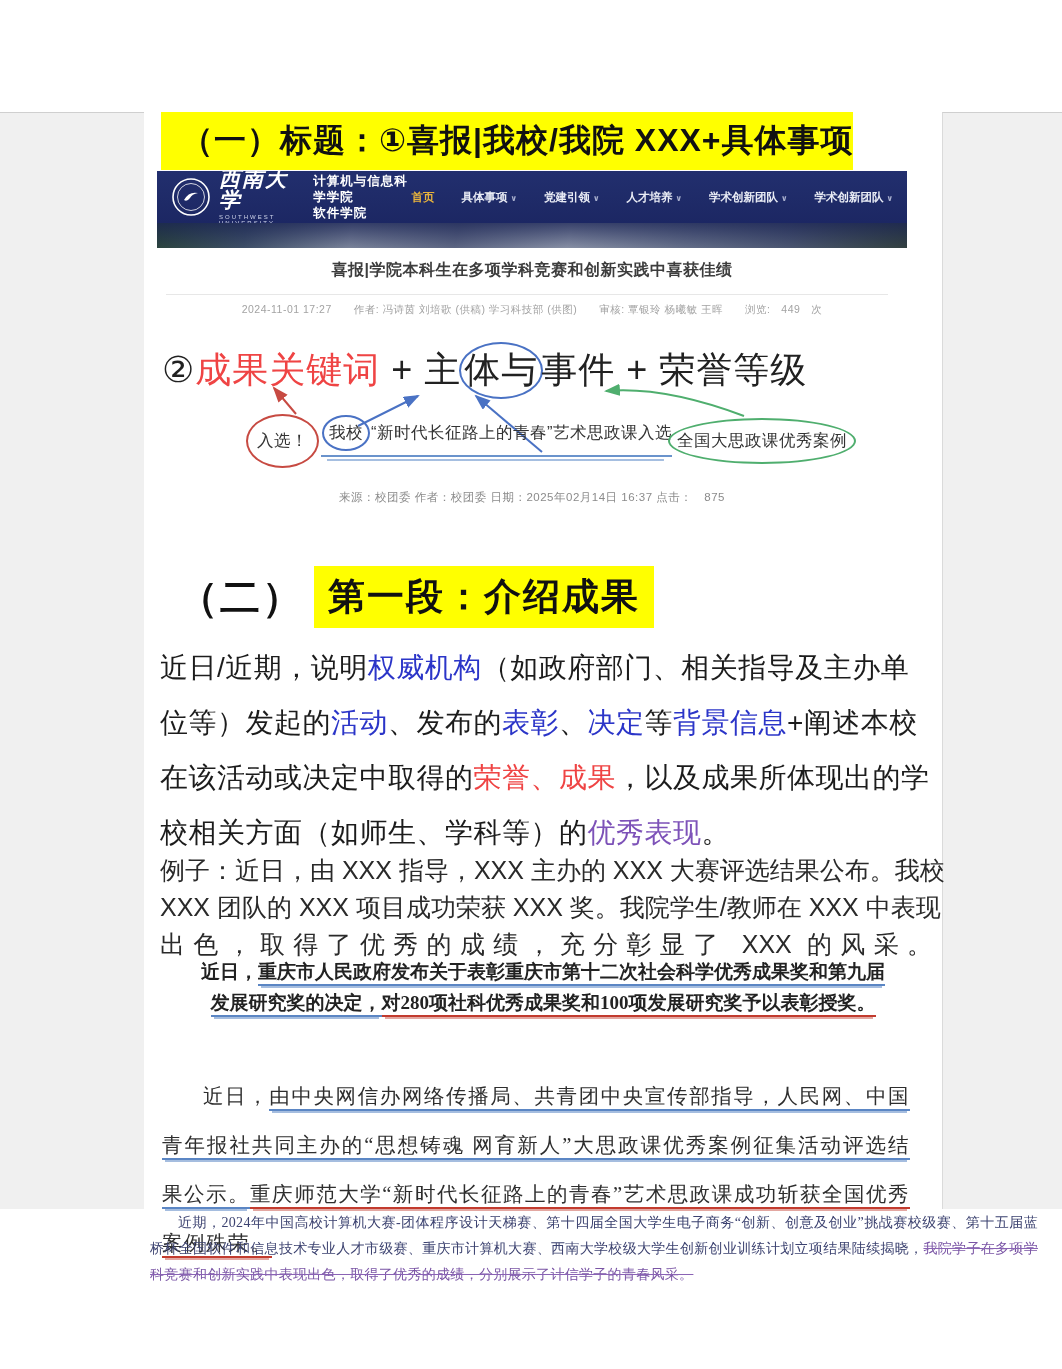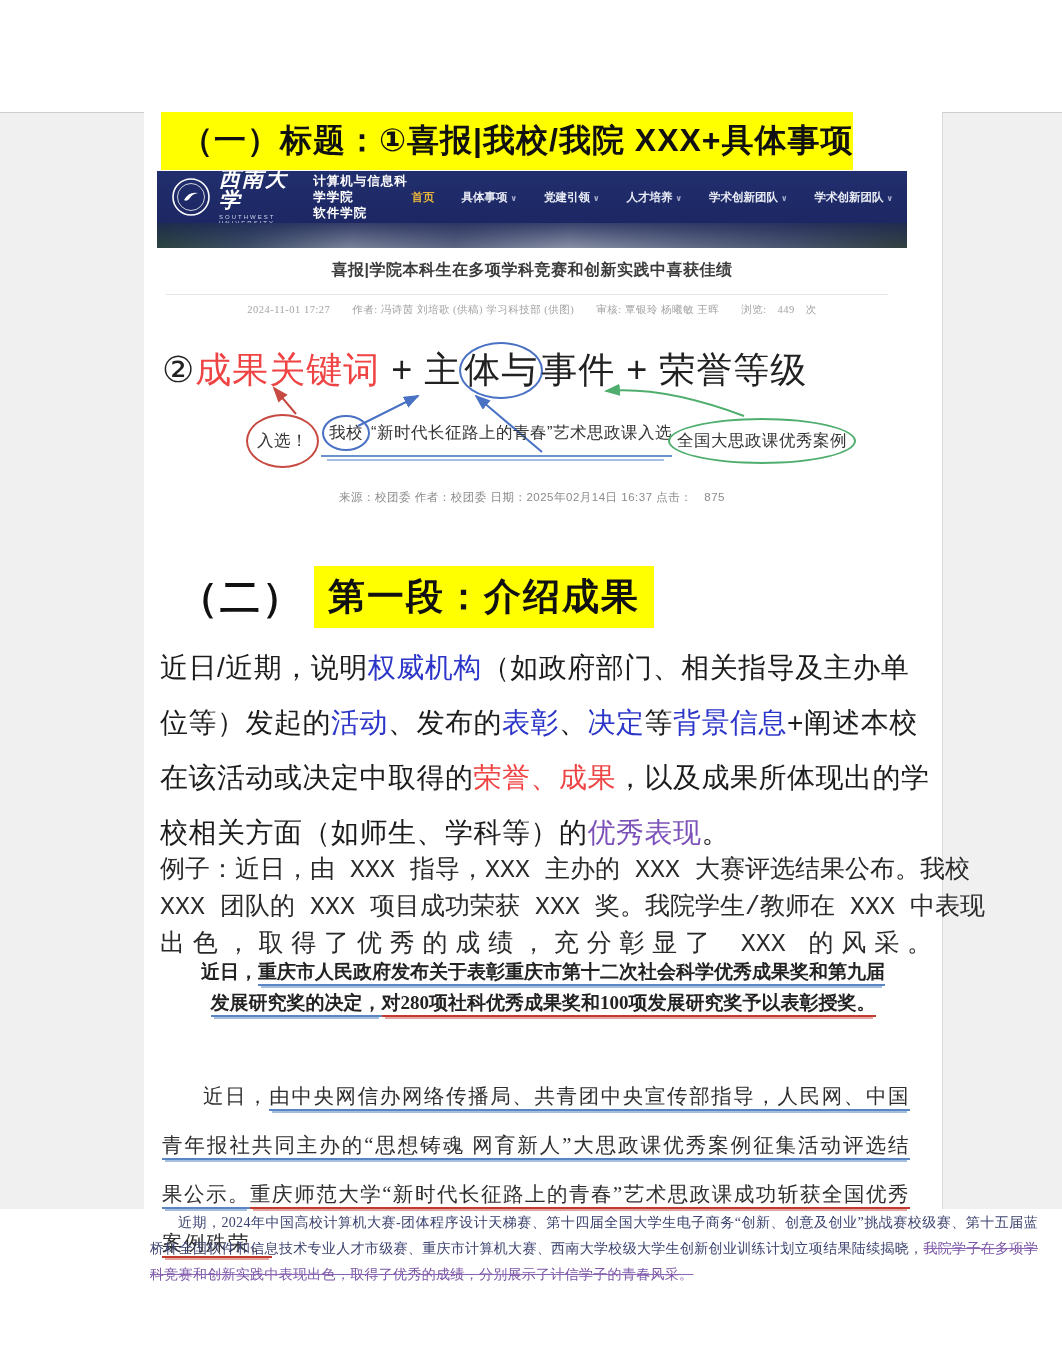--- a/index.html
+++ b/index.html
@@ -31,21 +31,21 @@
   .college{margin-left:10px;font-size:12.5px;font-weight:bold;line-height:1.3;letter-spacing:1px;}
   .nav{margin-left:auto;display:flex;align-items:center;gap:27px;justify-content:flex-end;}
   .nav-item{font-size:11.5px;font-weight:bold;color:#e9ecf5;white-space:nowrap;cursor:pointer;}
   .nav-item .caret{font-size:8px;color:#aab1cf;margin-left:3px;}
   .nav-item.active{color:#e8b33c;}
 
   
   .art-title{position:absolute;left:13px;top:260px;width:750px;text-align:center;font-size:16px;
     font-weight:bold;color:#3d3d3d;letter-spacing:.5px;}
   .art-divider{position:absolute;left:22px;top:294px;width:722px;height:1px;background:#e7e7e7;}
-  .art-meta{position:absolute;left:13px;top:303px;width:750px;text-align:center;font-size:10.5px;color:#a3a3a3;letter-spacing:.5px;font-family:Liberation Serif, serif;}
+  .art-meta{position:absolute;left:13px;top:303px;width:750px;text-align:center;font-size:10.5px;color:#a3a3a3;letter-spacing:.5px;}
 
   
   .formula{position:absolute;left:18px;top:346px;font-size:36px;color:#212121;letter-spacing:1px;white-space:nowrap;}
   .seg-red{color:#ef4444;}
   .seg-blue{color:#2b35c8;}
   .seg-purple{color:#7d52b8;}
   .seg-ellblue{display:inline-block;border:2px solid #4a72c4;border-radius:50%;padding:2px 3px;margin:-4px -2px;}
 
   
   .fig-sentence{position:absolute;left:102px;top:420px;font-size:16.5px;color:#333;letter-spacing:.5px;
@@ -63,21 +63,21 @@
   
   .h2-row{position:absolute;left:34px;top:566px;display:flex;align-items:center;}
   .h2-prefix{font-size:40px;font-weight:bold;color:#111;letter-spacing:2px;}
   .h2-band{background:#ffff00;margin-left:10px;padding:6px 14px;font-size:37px;font-weight:bold;color:#111;letter-spacing:2px;}
 
   
   .para1{position:absolute;left:16px;top:640px;width:772px;font-size:28px;color:#1c1c1c;letter-spacing:.5px;}
   .para1 .pline{height:55px;line-height:55px;white-space:nowrap;}
 
   
-  .expara{position:absolute;left:16px;top:852px;width:772px;font-size:25px;color:#2a2a2a;font-family:Liberation Mono, monospace;}
+  .expara{position:absolute;left:16px;top:852px;width:772px;font-size:25px;color:#2a2a2a;}
   .expara .pline{height:37px;line-height:37px;white-space:nowrap;}
   .expara .pline.jline{white-space:normal;text-align:justify;text-align-last:justify;}
 
   
   .sample1{position:absolute;left:39px;top:956px;width:720px;font-family:"Liberation Serif","DejaVu Serif",serif;
     font-size:19px;font-weight:600;color:#222;text-align:center;}
   .sample1 .pline{height:31px;line-height:31px;white-space:nowrap;}
   .seg-ublue{border-bottom:2px solid #5b86c4;padding-bottom:2px;box-shadow:0 5px 0 -3px rgba(91,134,196,.55);}
   .seg-ured{border-bottom:2px solid #c23b2e;padding-bottom:2px;box-shadow:0 5px 0 -3px rgba(194,59,46,.45);}
 

